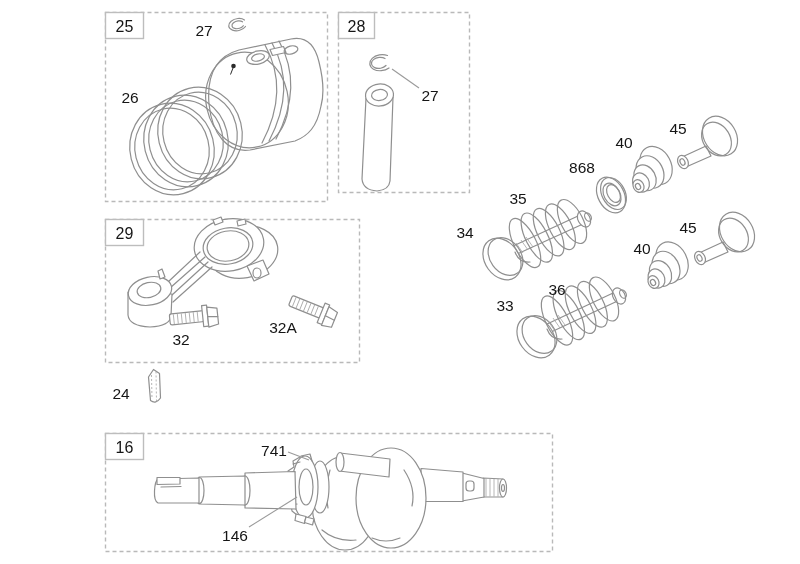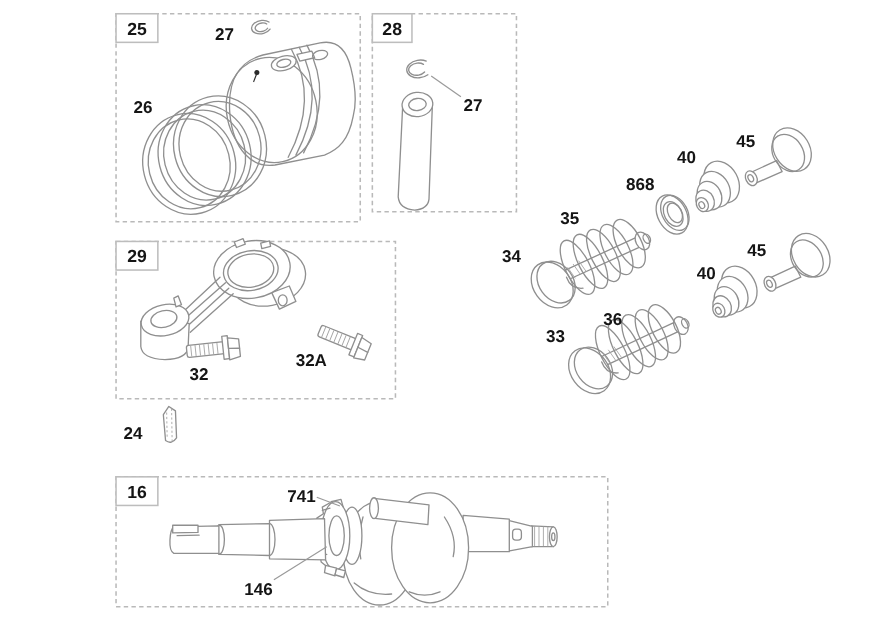--- a/index.html
+++ b/index.html
@@ -1,17 +1,17 @@
 <!DOCTYPE html>
 <html><head>
 <meta charset="utf-8">
 <style>
   html,body{margin:0;padding:0;background:#fff;}
   .stage{position:relative;width:800px;height:564px;background:#ffffff;overflow:hidden;
-         font-family:"Liberation Sans",sans-serif;font-weight:bold;}
+         font-family:"Liberation Sans",sans-serif;}
   svg{display:block}
   .ln{fill:none;stroke:#8f8f8f;stroke-width:1.2;stroke-linecap:round;stroke-linejoin:round}
   .fw{fill:#ffffff;stroke:#8f8f8f;stroke-width:1.2;stroke-linejoin:round}
   .thin{fill:none;stroke:#a3a3a3;stroke-width:.8}
   .gbox{fill:none;stroke:#b9b9b9;stroke-width:1.4;stroke-dasharray:4 3}
   .lblbox{fill:#ffffff;stroke:#bdbdbd;stroke-width:1.4}
   .num{font-family:"Liberation Sans",sans-serif;font-size:15.5px;fill:#151515;text-anchor:middle}
   .bnum{font-family:"Liberation Sans",sans-serif;font-size:16px;fill:#151515;text-anchor:middle}
   .leader{fill:none;stroke:#9a9a9a;stroke-width:1.1}
 </style>

